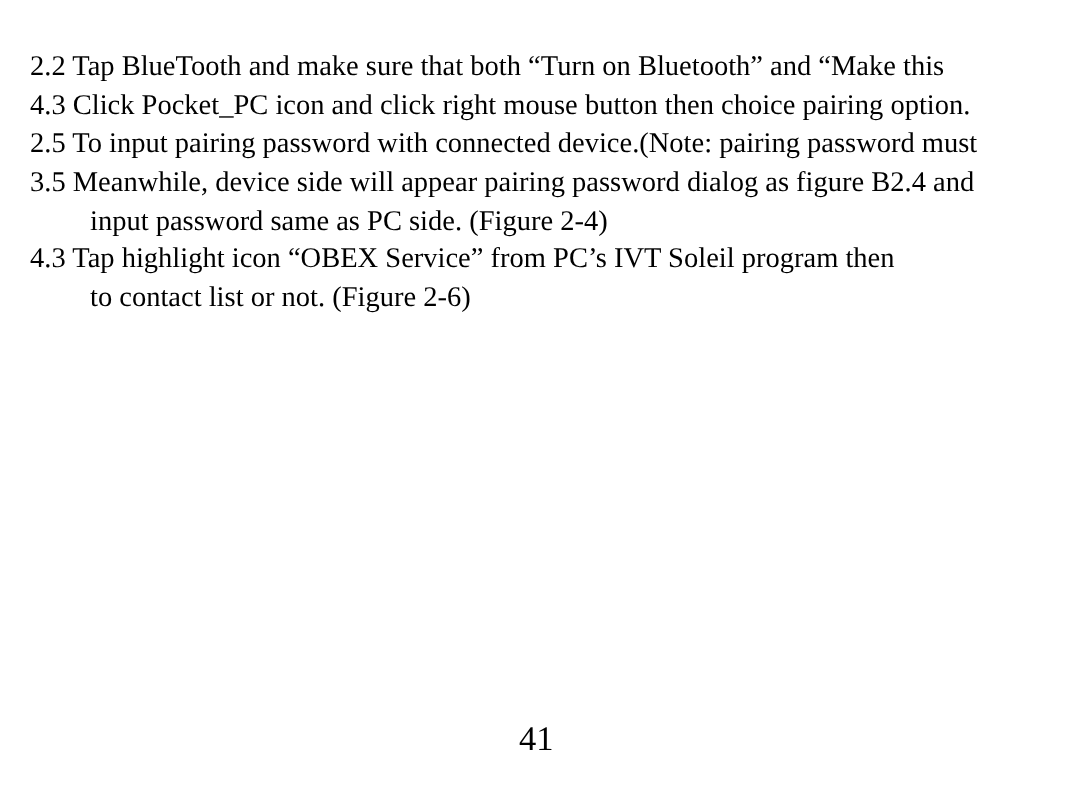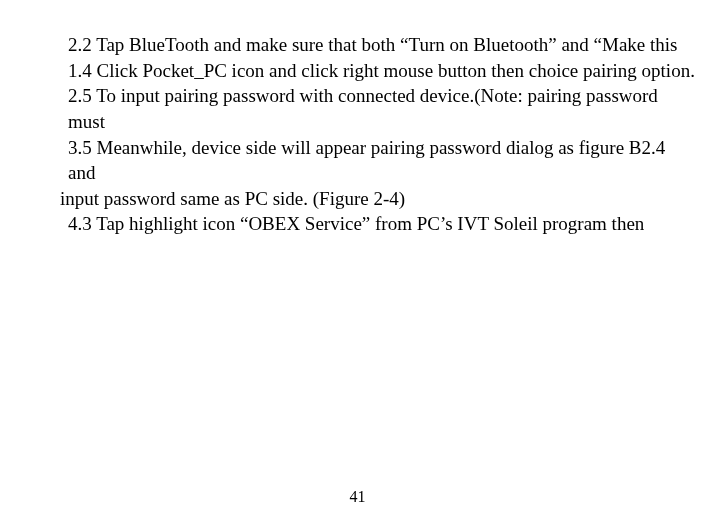--- a/index.html
+++ b/index.html
@@ -18,42 +18,42 @@
       box-sizing: border-box;
       width: 100%;
       height: 100%;
     }
     .item {
       line-height: 1.35;
       margin: 0;
     }
     .indent-a {
       padding-left: 0;
-      margin-left: 48px;
     }
     .cont-a {
       padding-left: 14px;
     }
     .cont-b {
       padding-left: 40px;
     }
     .page-number {
       position: absolute;
       bottom: 20px;
       left: 0;
       width: 100%;
       text-align: center;
-      font-size: 16px;
+      font-size: 23px;
     }
   </style>
 </head>
 <body>
 
 <div class="page">
   <p class="item indent-a">2.2 Tap BlueTooth and make sure that both “Turn on Bluetooth” and “Make this</p>
-  <p class="item indent-a">1.4 Click Pocket_PC icon and click right mouse button then choice pairing option.</p>
+  <p class="item indent-a">4.3 Click Pocket_PC icon and click right mouse button then choice pairing option.</p>
   <p class="item indent-a">2.5 To input pairing password with connected device.(Note: pairing password must</p>
   <p class="item indent-a">3.5 Meanwhile, device side will appear pairing password dialog as figure B2.4 and</p>
   <p class="item cont-b">input password same as PC side. (Figure 2-4)</p>
   <p class="item indent-a">4.3 Tap highlight icon “OBEX Service” from PC’s IVT Soleil program then</p>
+  <p class="item cont-b">to contact list or not. (Figure 2-6)</p>
 </div>
 
 <div class="page-number">41</div>
 
 </body></html>

